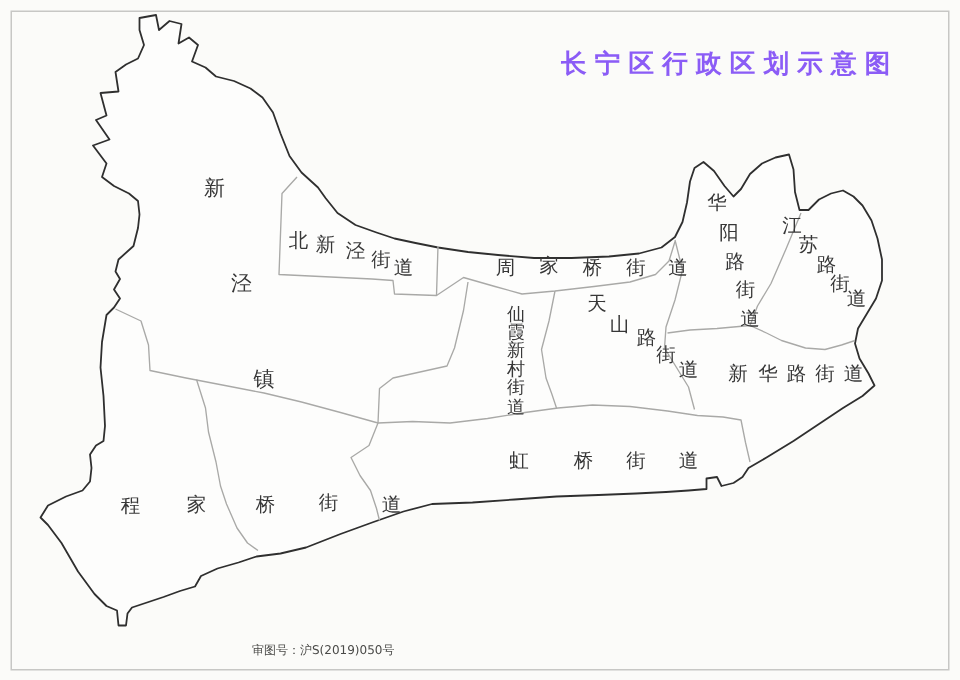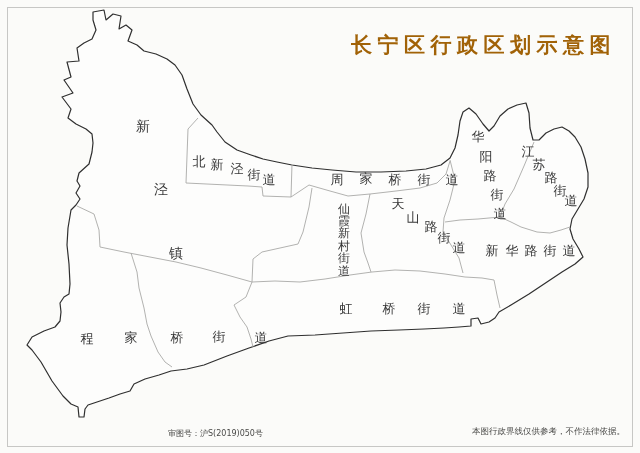--- a/index.html
+++ b/index.html
@@ -8,23 +8,23 @@
     background:#fbfbf9;
     font-family:"DejaVu Serif","Liberation Serif",serif;
     overflow:hidden;position:relative;
   }
   .page{position:absolute;inset:0;}
   .frame{
     position:absolute;left:7px;top:7px;width:624px;height:438px;
     border:1px solid #c7c7c5;pointer-events:none;
   }
   .title{
-    position:absolute;left:351px;top:31px;margin:0;
-    font-size:21px;font-weight:bold;letter-spacing:5.5px;
-    color:#a16207;white-space:nowrap;
+    position:absolute;left:374px;top:31px;margin:0;
+    font-size:17px;font-weight:bold;letter-spacing:5.5px;
+    color:#8b5cf6;white-space:nowrap;
     font-family:"DejaVu Serif","Liberation Serif",serif;
   }
   #map-svg{position:absolute;left:0;top:0;}
   #labels{position:absolute;left:0;top:0;width:640px;height:453px;}
   .mch{
     position:absolute;transform:translate(-50%,-50%);
     color:#373737;line-height:1;white-space:nowrap;
     font-family:"DejaVu Serif","Liberation Serif",serif;
   }
   .footer{
@@ -104,14 +104,13 @@
       <span class="mch" style="left: 424px; top: 308px; font-size: 13px; color: rgb(55, 55, 55);">街</span>
       <span class="mch" style="left: 459px; top: 308px; font-size: 13px; color: rgb(55, 55, 55);">道</span>
       <span class="mch" style="left: 87px; top: 338px; font-size: 13px; color: rgb(55, 55, 55);">程</span>
       <span class="mch" style="left: 131px; top: 337px; font-size: 13px; color: rgb(55, 55, 55);">家</span>
       <span class="mch" style="left: 177px; top: 337px; font-size: 13px; color: rgb(55, 55, 55);">桥</span>
       <span class="mch" style="left: 219px; top: 336px; font-size: 13px; color: rgb(55, 55, 55);">街</span>
       <span class="mch" style="left: 261px; top: 337px; font-size: 13px; color: rgb(55, 55, 55);">道</span>
     </div>
 
   <div class="footer footer-mid">审图号：沪S(2019)050号</div>
-  <div class="footer footer-right">本图行政界线仅供参考，不作法律依据。</div>
 </div>
 
 </body></html>

